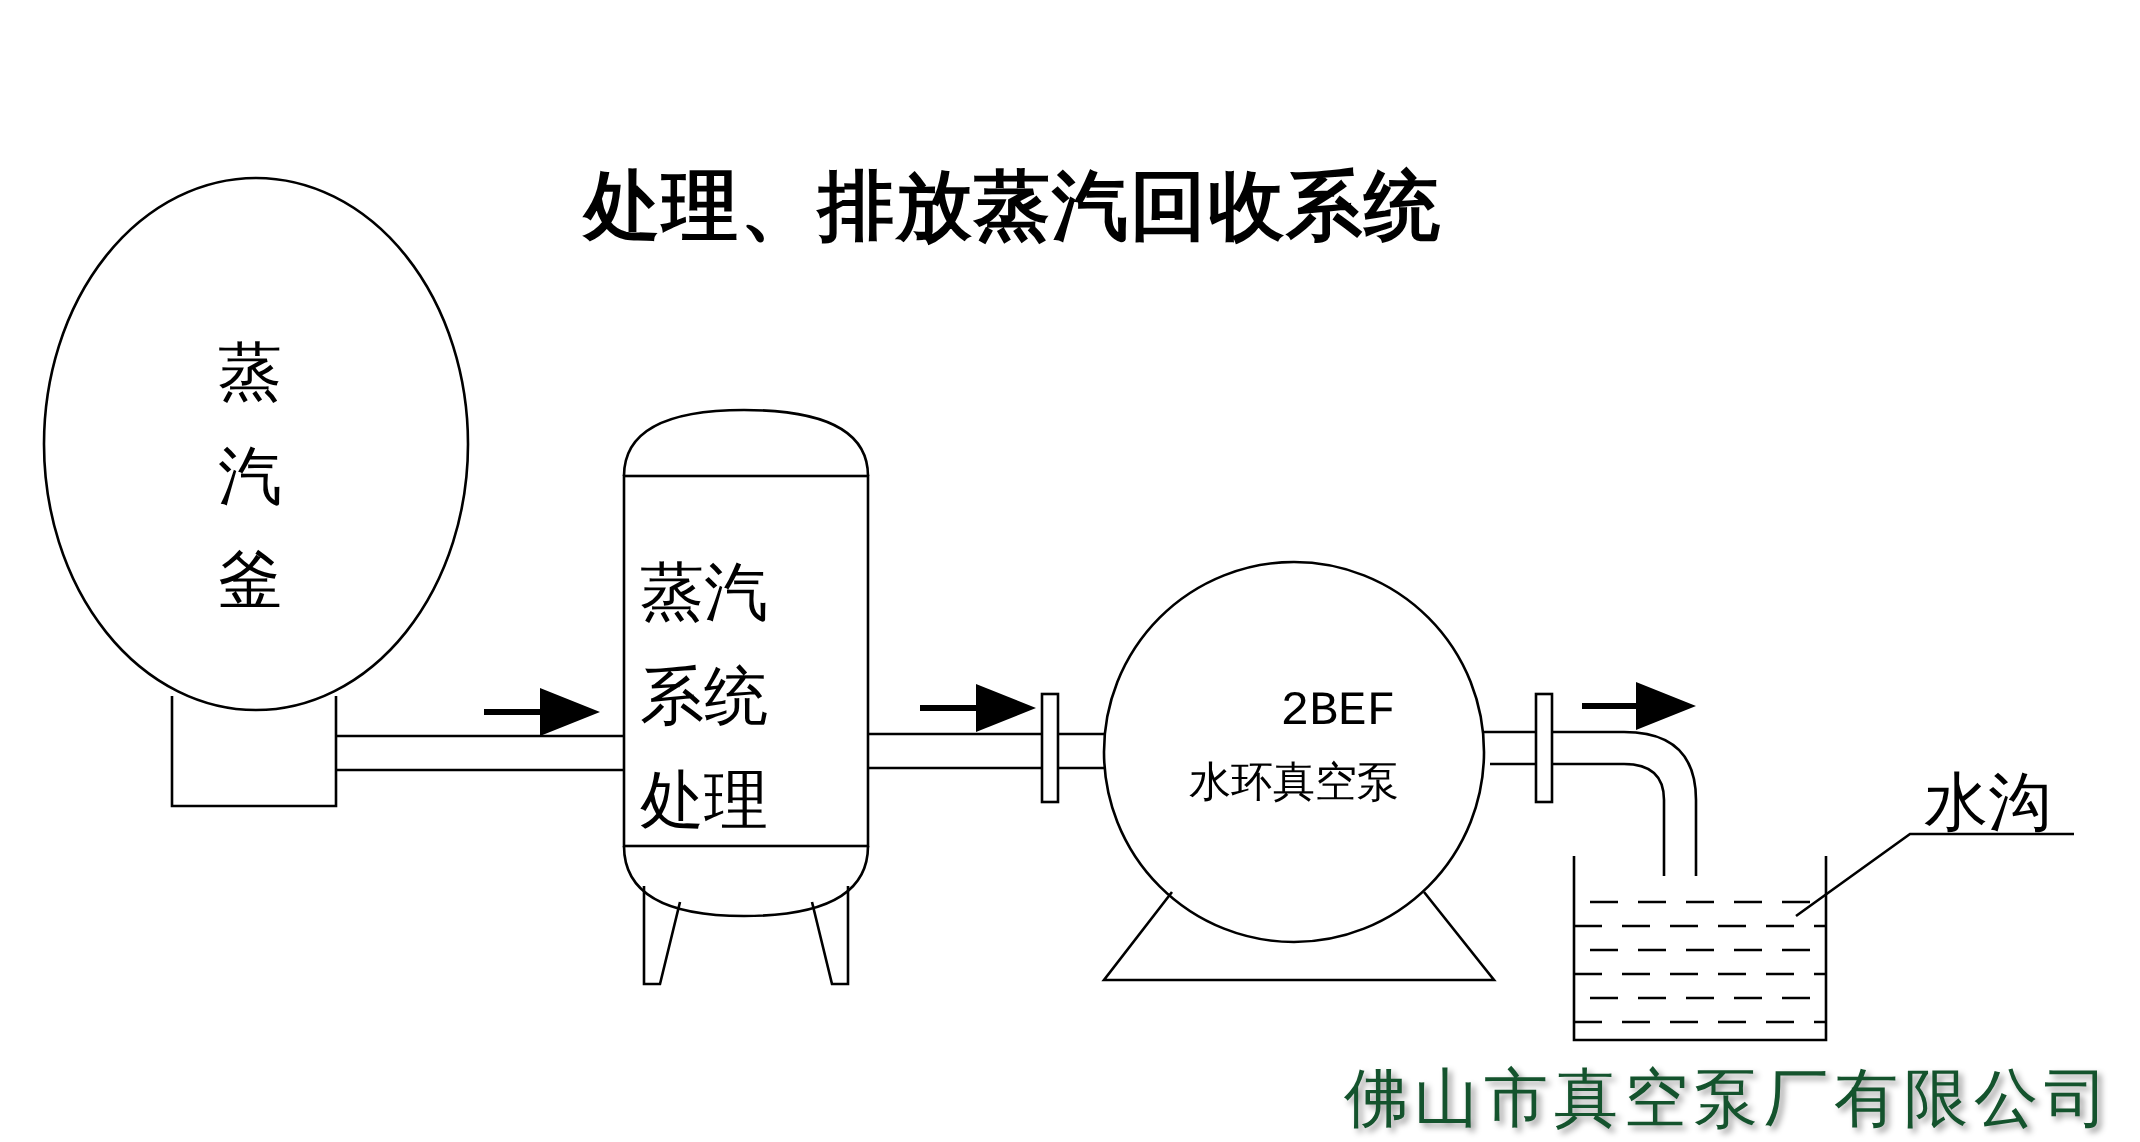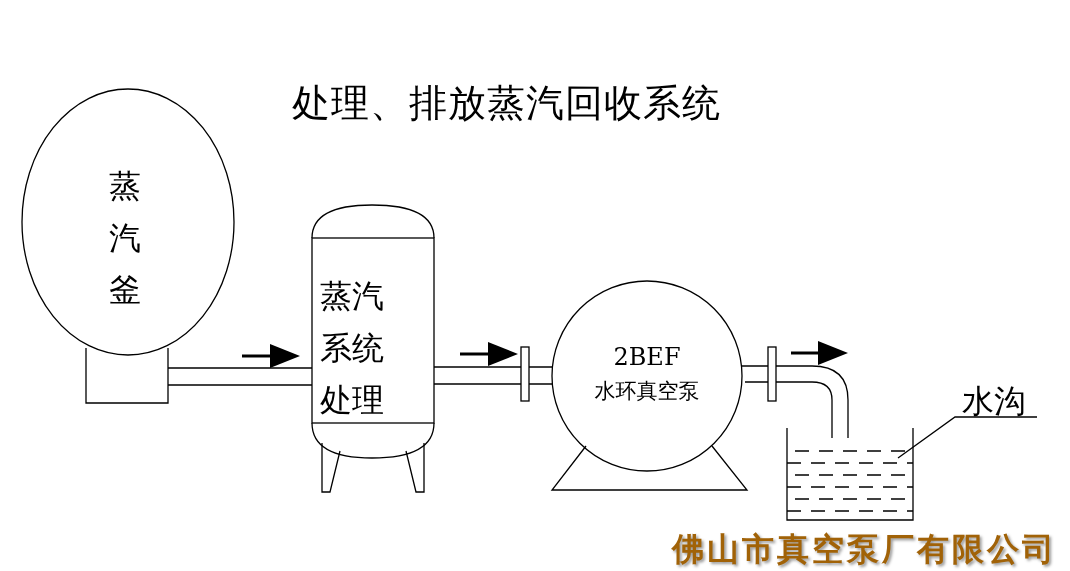--- a/index.html
+++ b/index.html
@@ -1,25 +1,25 @@
 <!DOCTYPE html>
 <html><head>
 <meta charset="utf-8">
 <style>
   html, body { margin: 0; padding: 0; background: #ffffff; }
   #stage { position: relative; width: 1070px; height: 571px; overflow: hidden; background: #ffffff; }
   svg { position: absolute; left: 0; top: 0; }
   .lbl { position: absolute; font-family: "DejaVu Serif", "Liberation Serif", serif; color: #000; white-space: nowrap; }
-  .title { left: 292px; top: 78px; font-size: 38px; letter-spacing: 1px; }
+  .title { left: 292px; top: 78px; font-size: 38px; letter-spacing: 1px; font-weight: bold; }
   .vert { font-size: 32px; line-height: 52px; width: 40px; text-align: center; }
   .tank { font-size: 32px; line-height: 52px; width: 100px; text-align: left; }
   .pump-model { font-size: 24px; text-align: center; width: 180px; }
   .pump-name { font-size: 21px; text-align: center; width: 180px; }
   .ditch { font-size: 32px; }
-  .company { left: 672px; top: 528px; font-size: 32px; color: #a16207; font-weight: bold; letter-spacing: 3px; text-shadow: 2px 2px 3px #999; }
+  .company { left: 672px; top: 528px; font-size: 32px; color: #14532d; font-weight: normal; letter-spacing: 3px; text-shadow: 2px 2px 3px #999; }
 </style>
 </head>
 <body>
 
 <div id="stage">
   <svg width="1070" height="571" viewBox="0 0 1070 571">
     <defs>
       <marker id="ah" markerWidth="10" markerHeight="8" refX="0" refY="4" orient="auto">
         <path d="M0,0 L10,4 L0,8 Z" fill="#000"></path>
       </marker>
@@ -91,19 +91,19 @@
     <div>汽</div>
     <div>釜</div>
   </div>
 
   <div class="lbl tank" style="left:320px; top:270px;">
     <div>蒸汽</div>
     <div>系统</div>
     <div>处理</div>
   </div>
 
-  <div class="lbl pump-model" style="left:557px; top:343px;">2BEF</div>
+  <div class="lbl pump-model" style="left:579px; top:343px;font-family:Liberation Mono, monospace;">2BEF</div>
   <div class="lbl pump-name" style="left:557px; top:377px;">水环真空泵</div>
 
   <div class="lbl ditch" style="left:962px; top:380px;">水沟</div>
 
   <div class="lbl company">佛山市真空泵厂有限公司</div>
 </div>
 
 </body></html>

